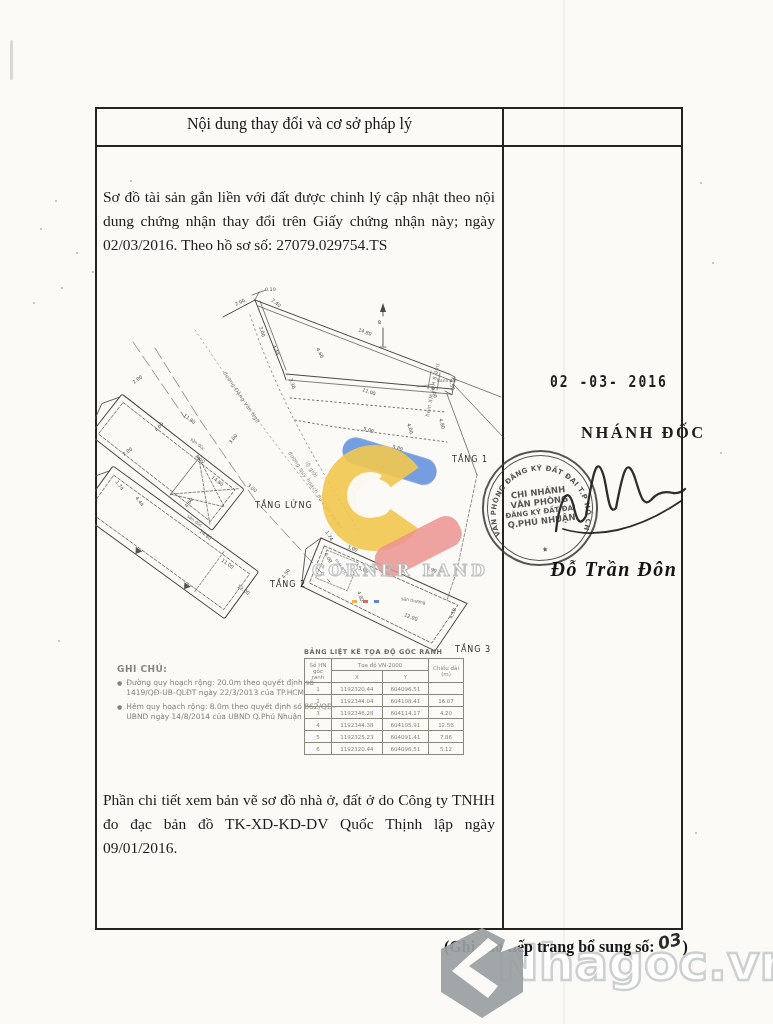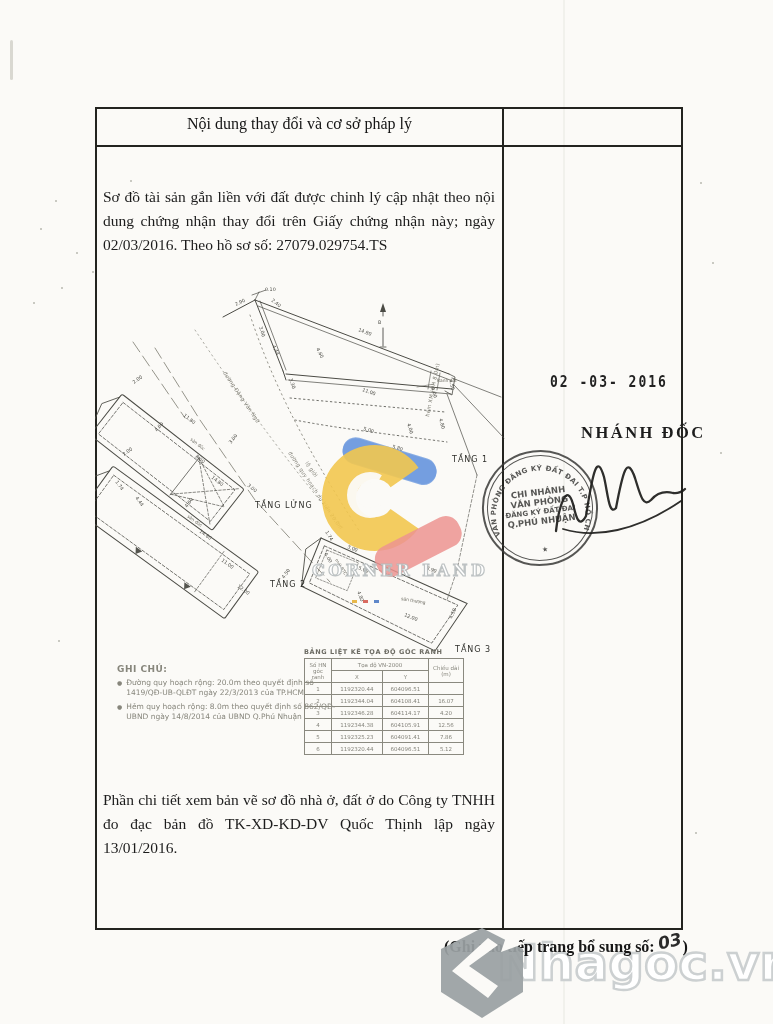--- a/index.html
+++ b/index.html
@@ -264,21 +264,21 @@
     <div class="bullet" style="width:230px;">
       <span class="dot">●</span>
         <span>Đường quy hoạch rộng: 20.0m theo quyết định số 1419/QĐ-UB-QLĐT ngày 22/3/2013 của TP.HCM</span>
       </div>
     <div class="bullet" style="width:238px;">
       <span class="dot">●</span>
         <span>Hẻm quy hoạch rộng: 8.0m theo quyết định số 862/QĐ-UBND ngày 14/8/2014 của UBND Q.Phú Nhuận</span>
       </div>
   </div>
 
-  <div class="abs par" style="left:103px;top:788px;width:392px;">Phần chi tiết xem bản vẽ sơ đồ nhà ở, đất ở do Công ty TNHH đo đạc bản đồ TK-XD-KD-DV Quốc Thịnh lập ngày 13/01/2016.</div>
+  <div class="abs par" style="left:103px;top:788px;width:392px;">Phần chi tiết xem bản vẽ sơ đồ nhà ở, đất ở do Công ty TNHH đo đạc bản đồ TK-XD-KD-DV Quốc Thịnh lập ngày 09/01/2016.</div>
 
   <div class="abs datestamp" style="left:550px;top:374px;">02 -03- 2016</div>
   <div class="abs gdoc" style="left:581px;top:423px;">NHÁNH ĐỐC</div>
 
   <svg class="abs" style="left:478px;top:446px;z-index:4;" width="124" height="124" viewBox="0 0 124 124">
     <g transform="rotate(-7 62 62)" opacity=".85">
       <circle cx="62" cy="62" r="57" fill="none" stroke="#3a3a38" stroke-width="2"></circle>
       <circle cx="62" cy="62" r="52.5" fill="none" stroke="#3a3a38" stroke-width="1"></circle>
       <defs>
           <path id="ringpath" d="M22,90 A45,45 0 1 1 102,90"></path>
@@ -294,20 +294,21 @@
     </g>
   </svg>
 
   <svg class="abs" style="left:545px;top:425px;z-index:5;" width="142" height="115" viewBox="0 0 142 115">
     <g fill="none" stroke="#1d1d1b" stroke-width="2.3" stroke-linecap="round" opacity=".92">
       <path d="M11,106 C14,80 22,57 28,79 C31,92 34,104 41,91 C48,46 52,28 59,52 C63,69 64,91 71,83 C78,46 82,30 90,53 C95,69 98,83 106,75 C112,68 120,66 128,68 C133,69 138,66 140,64"></path>
       <path d="M18,104 C50,114 92,106 136,76" stroke-width="1.8"></path>
     </g>
   </svg>
 
+  <div class="abs signer" style="left:543px;top:558px;width:142px;z-index:4;">Đỗ Trần Đôn</div>
 
   <div class="abs nhagoc" style="left:497px;top:934px;">Nhagoc.vn</div>
   <div class="abs footnote" style="left:444px;top:936px;">
     <span>(Ghi vào tiếp trang bổ sung số:</span>
     <span class="handnum">03</span><span>)</span>
   </div>
   <svg class="abs" style="left:441px;top:928px;z-index:7;" width="82" height="90" viewBox="0 0 82 90">
     <polygon points="41,0 82,21 82,64 41,90 0,64 0,21" fill="#9aa0a2" opacity=".93"></polygon>
     <polygon points="57,17 28,38 57,58 47,70 11,43 47,10" fill="#fbfaf7"></polygon>
     <polygon points="66,6 82,16 60,24" fill="#fbfaf7"></polygon>

